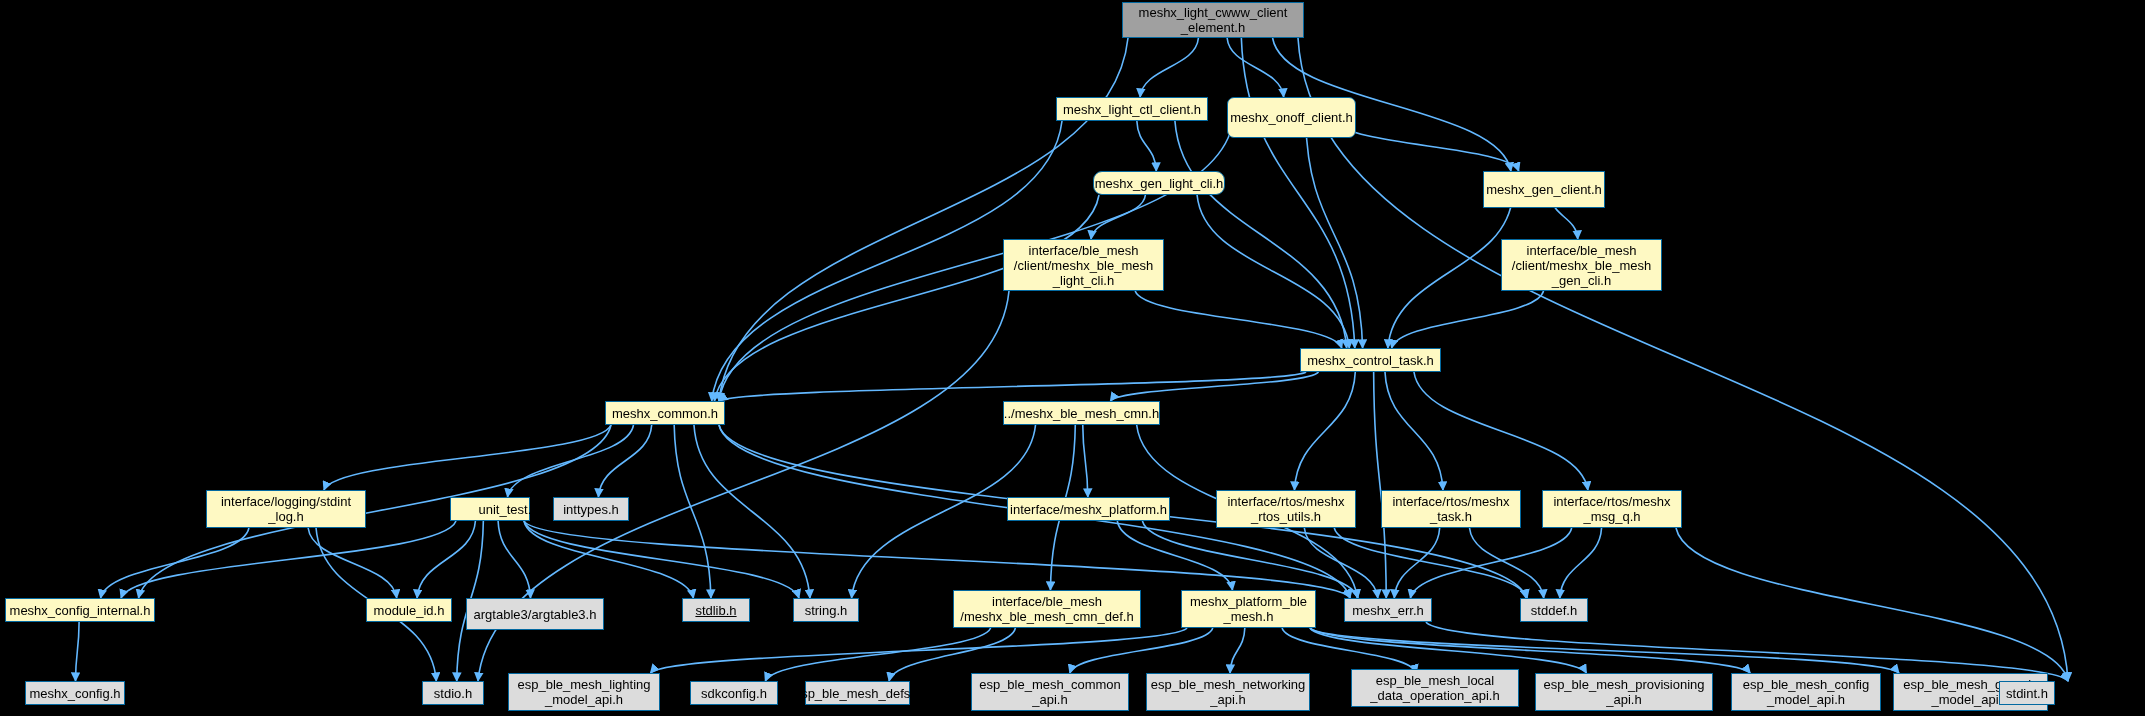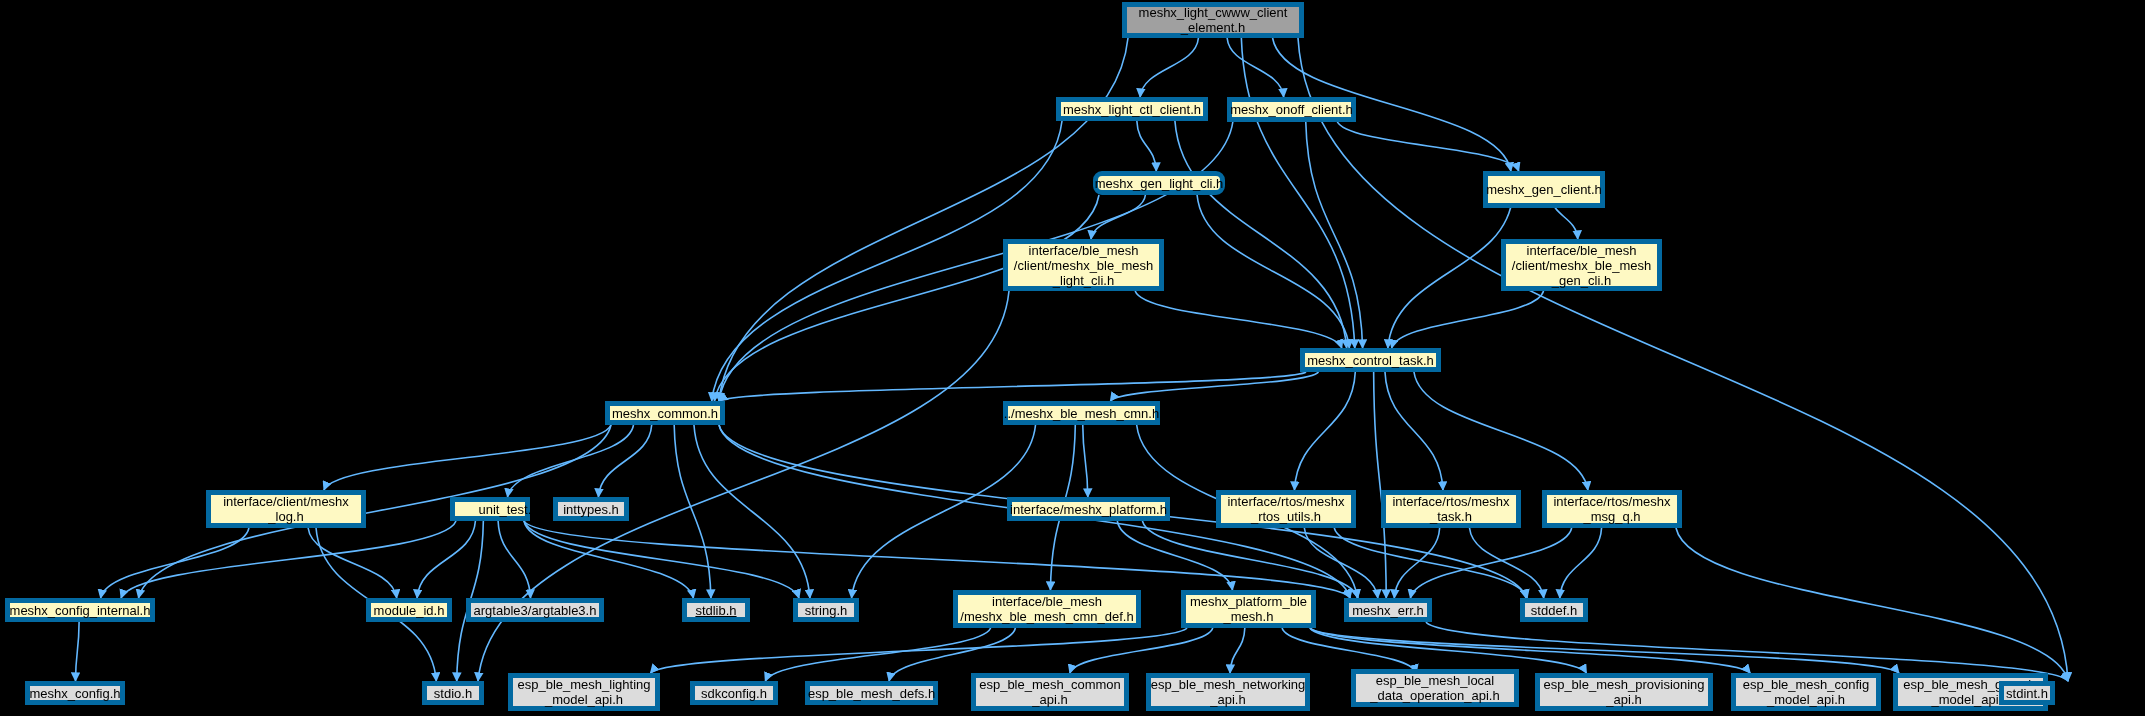--- a/index.html
+++ b/index.html
@@ -1,19 +1,19 @@
 <!DOCTYPE html>
 <html><head>
 <meta charset="utf-8">
 <style>
   html,body{margin:0;padding:0;background:#000;}
   #graph-root{position:relative;width:2145px;height:716px;background:#000;overflow:hidden;
     font-family:"Liberation Sans","DejaVu Sans",sans-serif;}
   svg.edges{position:absolute;left:0;top:0;width:2145px;height:716px;}
-  .node{position:absolute;box-sizing:border-box;border:5px solid #0369a1;
+  .node{position:absolute;box-sizing:border-box;border:1px solid #0369a1;
         display:flex;align-items:center;justify-content:center;text-align:center;
         color:#000;font-size:13px;line-height:15px;letter-spacing:0px;
         white-space:pre;padding:0 4px;}
   .node.white{background:#fef9c3;}
   .node.gray{background:#dcdcdc;}
   .node.root{background:#a0a0a0;}
 </style>
 </head>
 <body>
 
@@ -92,60 +92,60 @@
         <path d="M 1187,628 C 1167.75,650.5 669.7,650.5 650.45,673" fill="none" stroke="#63b8ff" stroke-width="1.6" marker-end="url(#arrow)"></path>
         <path d="M 1015.41,628 C 1009.2674999999999,654.5 895.1925,654.5 889.05,681" fill="none" stroke="#63b8ff" stroke-width="1.6" marker-end="url(#arrow)"></path>
         <path d="M 990.66,628 C 979.7049999999999,654.5 776.255,654.5 765.3,681" fill="none" stroke="#63b8ff" stroke-width="1.6" marker-end="url(#arrow)"></path>
         <path d="M 1426,622 C 1445.25,651.5 2048.75,651.5 2068,681" fill="none" stroke="#63b8ff" stroke-width="1.6" marker-end="url(#arrow)"></path>
       </g>
   </svg>
   <div id="node-layer">
       <div class="node root" style="left: 1122px; top: 2px; width: 182px; height: 36px;">meshx_light_cwww_client
 _element.h</div>
       <div class="node white" style="left: 1056px; top: 97px; width: 152px; height: 24px;">meshx_light_ctl_client.h</div>
-      <div class="node white" style="left: 1227px; top: 97px; width: 129px; height: 25px;">meshx_onoff_client.h</div>
+      <div class="node white" style="left: 1227px; top: 97px; width: 129px; height: 41px; border-radius: 7px;">meshx_onoff_client.h</div>
       <div class="node white" style="left: 1093px; top: 171px; width: 132px; height: 24px; border-radius: 9px;">meshx_gen_light_cli.h</div>
       <div class="node white" style="left: 1483px; top: 171px; width: 122px; height: 37px;">meshx_gen_client.h</div>
       <div class="node white" style="left: 1003px; top: 239px; width: 161px; height: 52px;">interface/ble_mesh
 /client/meshx_ble_mesh
 _light_cli.h</div>
       <div class="node white" style="left: 1501px; top: 239px; width: 161px; height: 52px;">interface/ble_mesh
 /client/meshx_ble_mesh
 _gen_cli.h</div>
       <div class="node white" style="left: 1300px; top: 348px; width: 141px; height: 24px;">meshx_control_task.h</div>
       <div class="node white" style="left: 605px; top: 401px; width: 120px; height: 24px;">meshx_common.h</div>
       <div class="node white" style="left: 1003px; top: 401px; width: 157px; height: 24px;">../meshx_ble_mesh_cmn.h</div>
-      <div class="node white" style="left: 206px; top: 490px; width: 160px; height: 38px;">interface/client/meshx
+      <div class="node white" style="left: 206px; top: 490px; width: 160px; height: 38px;">interface/logging/stdint
 _log.h</div>
       <div class="node white" style="left: 450px; top: 497px; width: 80px; height: 24px; padding-left: 41px;">unit_test.h</div>
       <div class="node gray" style="left: 553px; top: 497px; width: 76px; height: 24px;">inttypes.h</div>
       <div class="node white" style="left: 1007px; top: 497px; width: 163px; height: 24px;">interface/meshx_platform.h</div>
       <div class="node white" style="left: 1216px; top: 490px; width: 140px; height: 38px;">interface/rtos/meshx
 _rtos_utils.h</div>
       <div class="node white" style="left: 1381px; top: 490px; width: 140px; height: 38px;">interface/rtos/meshx
 _task.h</div>
       <div class="node white" style="left: 1542px; top: 490px; width: 140px; height: 38px;">interface/rtos/meshx
 _msg_q.h</div>
       <div class="node white" style="left: 5px; top: 598px; width: 150px; height: 24px;">meshx_config_internal.h</div>
       <div class="node white" style="left: 366px; top: 598px; width: 86px; height: 24px;">module_id.h</div>
-      <div class="node gray" style="left: 466px; top: 598px; width: 138px; height: 24px;">argtable3/argtable3.h</div>
+      <div class="node gray" style="left: 466px; top: 598px; width: 138px; height: 32px;">argtable3/argtable3.h</div>
       <div class="node gray" style="left: 682px; top: 598px; width: 68px; height: 24px; text-decoration: underline;">stdlib.h</div>
       <div class="node gray" style="left: 793px; top: 598px; width: 66px; height: 24px;">string.h</div>
       <div class="node white" style="left: 953px; top: 590px; width: 188px; height: 38px;">interface/ble_mesh
 /meshx_ble_mesh_cmn_def.h</div>
       <div class="node white" style="left: 1181px; top: 590px; width: 135px; height: 38px;">meshx_platform_ble
 _mesh.h</div>
       <div class="node gray" style="left: 1344px; top: 598px; width: 88px; height: 24px;">meshx_err.h</div>
       <div class="node gray" style="left: 1520px; top: 598px; width: 68px; height: 24px;">stddef.h</div>
       <div class="node gray" style="left: 25px; top: 681px; width: 100px; height: 24px;">meshx_config.h</div>
       <div class="node gray" style="left: 422px; top: 681px; width: 62px; height: 24px;">stdio.h</div>
       <div class="node gray" style="left: 508px; top: 673px; width: 152px; height: 38px;">esp_ble_mesh_lighting
 _model_api.h</div>
       <div class="node gray" style="left: 690px; top: 681px; width: 88px; height: 24px;">sdkconfig.h</div>
-      <div class="node gray" style="left: 805px; top: 681px; width: 133px; height: 24px;">esp_ble_mesh_defs.h</div>
+      <div class="node gray" style="left: 805px; top: 681px; width: 105px; height: 24px;">esp_ble_mesh_defs.h</div>
       <div class="node gray" style="left: 971px; top: 673px; width: 158px; height: 38px;">esp_ble_mesh_common
 _api.h</div>
       <div class="node gray" style="left: 1146px; top: 673px; width: 164px; height: 38px;">esp_ble_mesh_networking
 _api.h</div>
       <div class="node gray" style="left: 1351px; top: 669px; width: 168px; height: 38px;">esp_ble_mesh_local
 _data_operation_api.h</div>
       <div class="node gray" style="left: 1535px; top: 673px; width: 178px; height: 38px;">esp_ble_mesh_provisioning
 _api.h</div>
       <div class="node gray" style="left: 1731px; top: 673px; width: 150px; height: 38px;">esp_ble_mesh_config
 _model_api.h</div>

